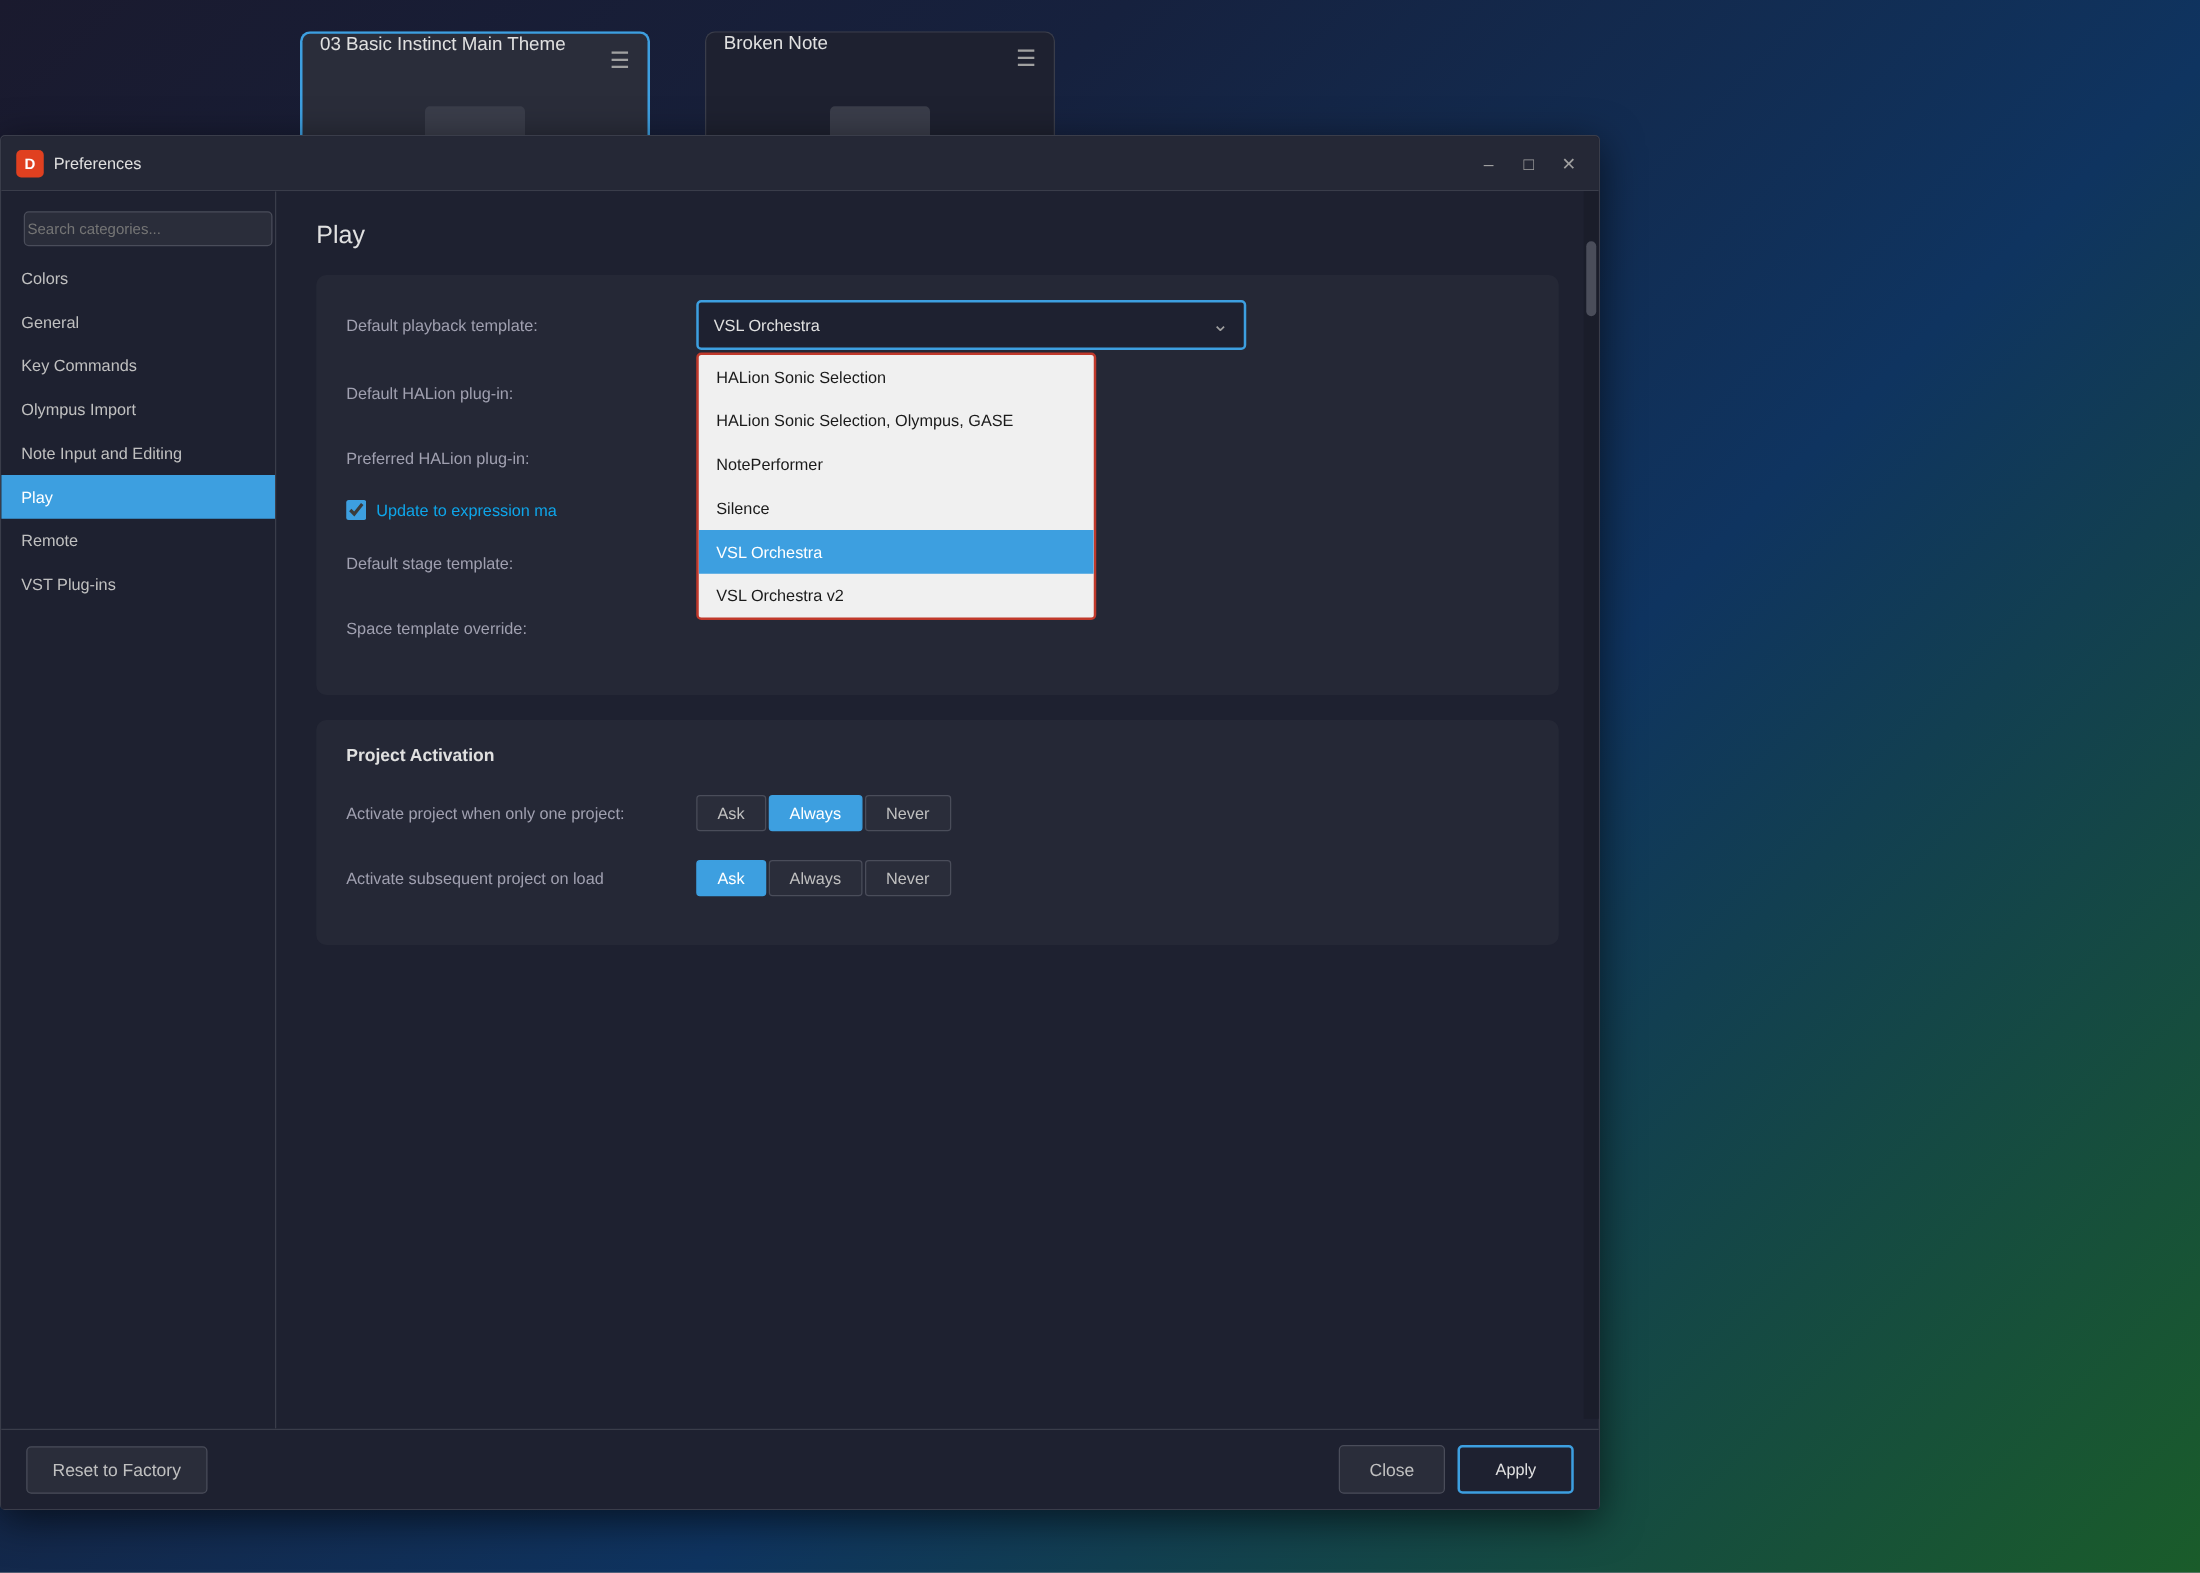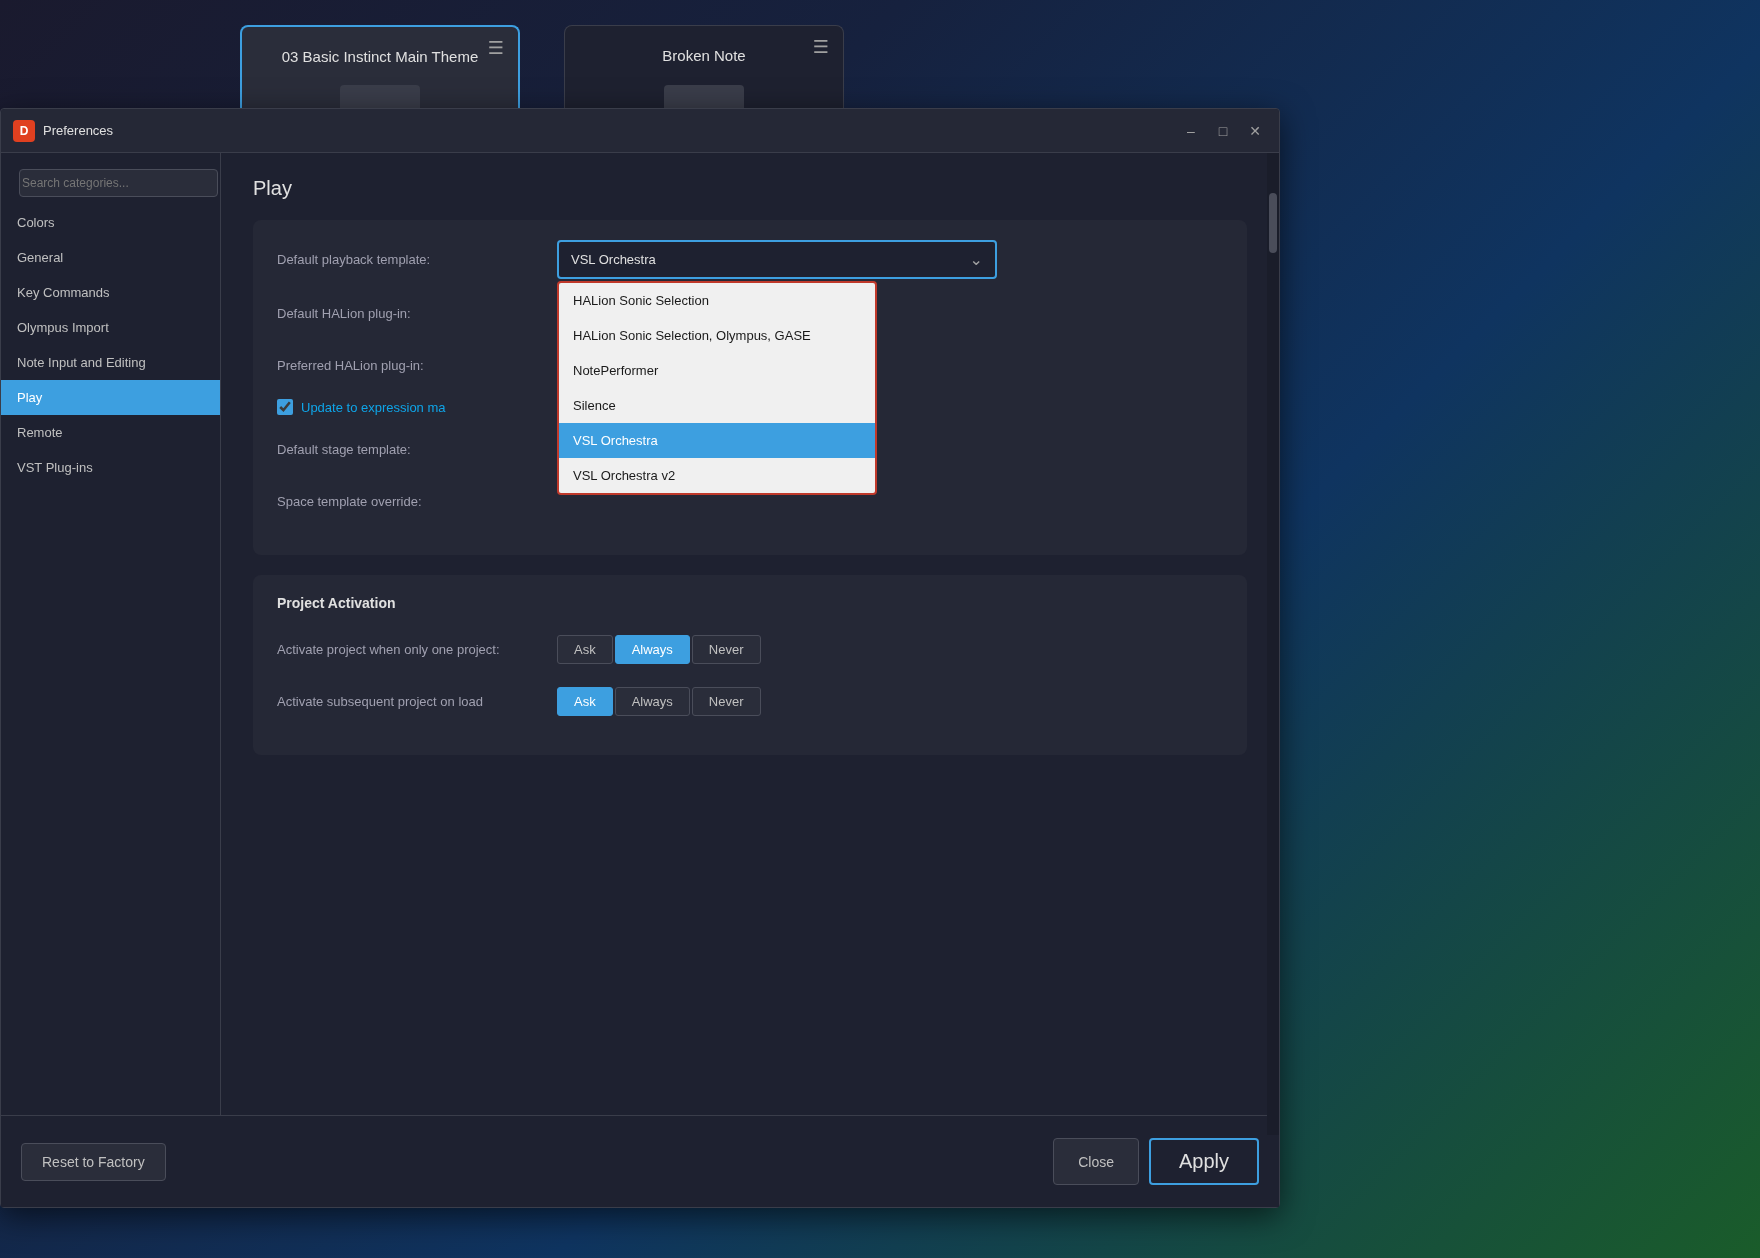--- a/index.html
+++ b/index.html
@@ -20,22 +20,22 @@
       right: 0;
       height: 145px;
       display: flex;
       align-items: flex-end;
       padding-left: 240px;
       gap: 4px;
     }
     .bg-tab {
       display: flex;
       flex-direction: column;
-      align-items: center;
-      padding: 21px 14px;
+      align-items: flex-start;
+      padding: 0 14px;
       border-radius: 8px 8px 0 0;
       min-width: 280px;
       height: 120px;
       position: relative;
     }
     .bg-tab.active {
       background: #2a2d3a;
       border: 2px solid #3d9fe0;
       border-bottom: none;
     }
@@ -318,21 +318,21 @@
     }
 
     
     .dialog-footer {
       display: flex;
       align-items: center;
       justify-content: space-between;
       padding: 14px 20px;
       background: #1e2130;
       border-top: 1px solid #3a3d4a;
-      height: 92px;
+      height: 64px;
     }
     .footer-left { }
     .footer-right {
       display: flex;
       gap: 10px;
     }
     .btn-reset {
       padding: 10px 20px;
       background: #2a2d3a;
       border: 1px solid #4a4d5a;
@@ -348,21 +348,21 @@
       color: #c0c0c0;
       font-size: 14px;
       cursor: pointer;
       border-radius: 4px;
     }
     .btn-apply {
       padding: 10px 28px;
       background: #1e2130;
       border: 2px solid #3d9fe0;
       color: #e0e0e0;
-      font-size: 20px;
+      font-size: 13px;
       cursor: pointer;
       border-radius: 4px;
     }
 
     
     .scrollbar-track {
       position: absolute;
       right: 0;
       top: 44px;
       width: 12px;

